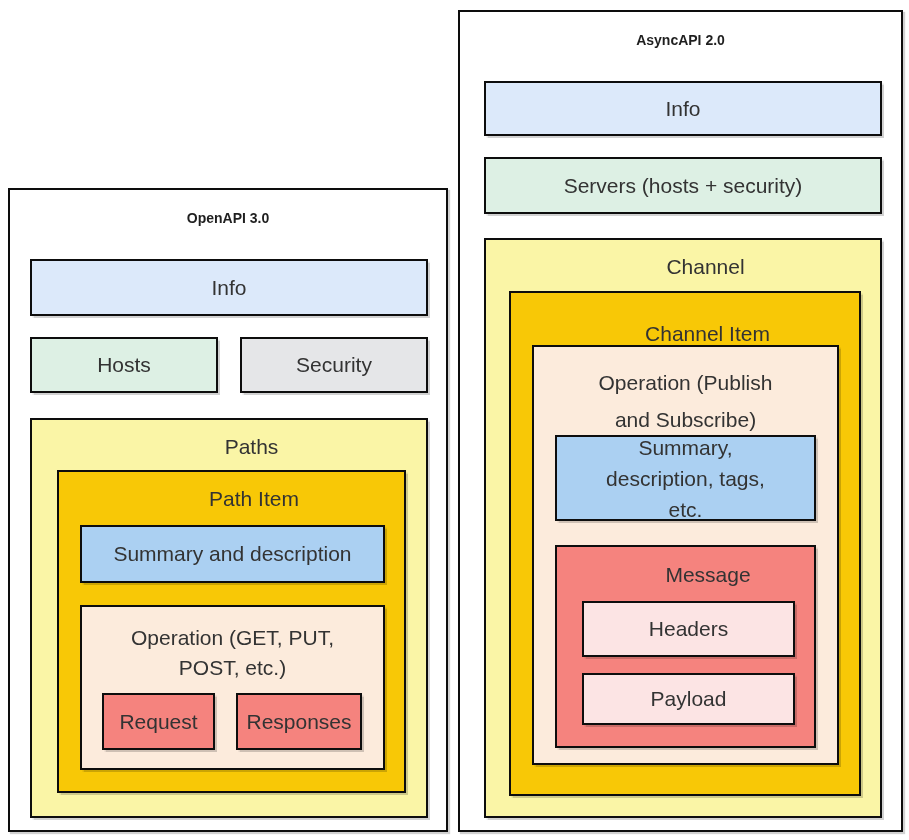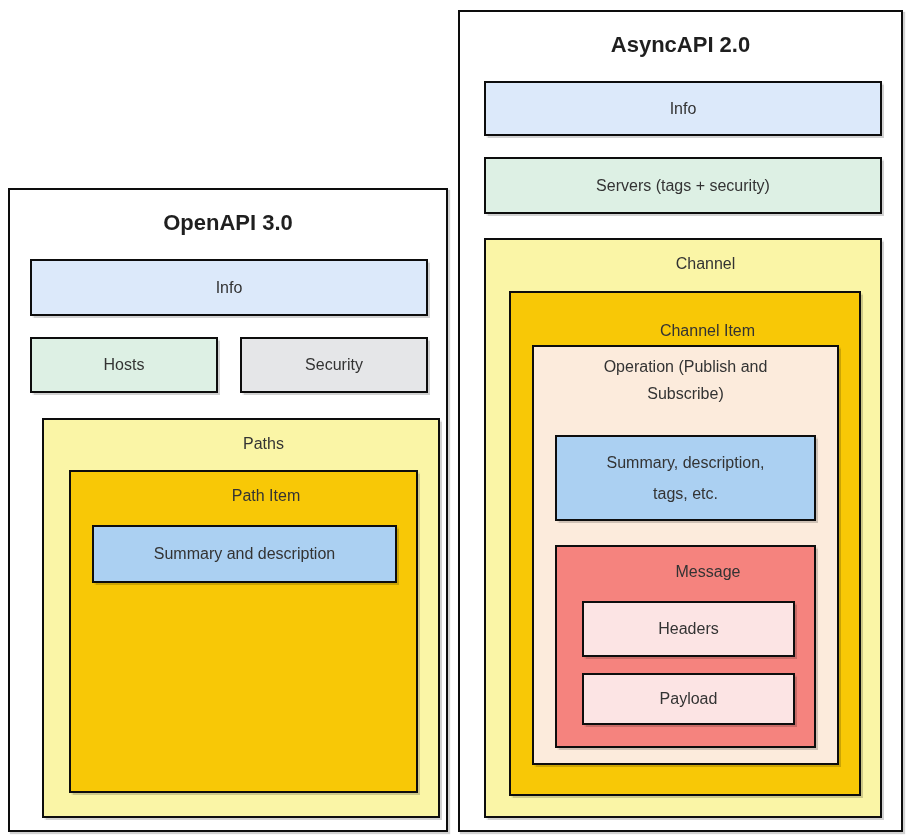--- a/index.html
+++ b/index.html
@@ -17,56 +17,56 @@
     background: #ffffff;
     border: 2px solid var(--border, #0d0d0d);
     box-sizing: border-box;
     box-shadow: 2px 2px 1px rgba(0,0,0,0.18);
   }
   #left-panel  { left: 8px;   top: 188px; width: 440px; height: 644px; }
   #right-panel { left: 458px; top: 10px;  width: 445px; height: 822px; }
   .panel-title {
     position: absolute; left: 0; right: 0; top: 20px;
     text-align: center;
-    font-size: 22px;
+    font-size: 14px;
     font-weight: bold;
     color: #1f1f1f;
   }
   .box {
     position: absolute;
     border: 2px solid var(--border, #0d0d0d);
     box-sizing: border-box;
     box-shadow: 1.5px 1.5px 1px rgba(0,0,0,0.18);
-    font-size: 16px;
+    font-size: 21px;
     text-align: center;
   }
   .leaf { display: flex; align-items: center; justify-content: center; }
   .container-label { display: block; padding-top: 15px; margin-left: 45px; }
   .wrap2 { line-height: 30px; margin: 0 auto; }
 
   
   .lp-info      { left: 20px;  top: 69px;  width: 398px; height: 57px;  background: var(--light_blue, #dce9fa); }
   .lp-hosts     { left: 20px;  top: 147px; width: 188px; height: 56px;  background: var(--light_green, #ddf0e4); }
   .lp-security  { left: 230px; top: 147px; width: 188px; height: 56px;  background: var(--gray, #e5e6e8); }
-  .lp-paths     { left: 32px;  top: 228px; width: 398px; height: 400px; background: var(--pale_yellow, #faf5a6); }
+  .lp-paths     { left: 20px;  top: 228px; width: 398px; height: 400px; background: var(--pale_yellow, #faf5a6); }
   .lp-pathitem  { left: 25px;  top: 50px;  width: 349px; height: 323px; background: var(--gold, #f8c806); }
   .lp-summary   { left: 21px;  top: 53px;  width: 305px; height: 58px;  background: var(--medium_blue, #abd0f2); }
   .lp-operation { left: 21px;  top: 133px; width: 305px; height: 165px; background: var(--peach, #fcebdc); }
   .lp-op-label  { padding-top: 16px; max-width: 225px; }
   .lp-request   { left: 20px;  top: 86px;  width: 113px; height: 57px;  background: var(--salmon, #f5837e); }
   .lp-responses { left: 154px; top: 86px;  width: 126px; height: 57px;  background: var(--salmon, #f5837e); }
 
   
   .rp-info        { left: 24px; top: 69px;  width: 398px; height: 55px;  background: var(--light_blue, #dce9fa); }
   .rp-servers     { left: 24px; top: 145px; width: 398px; height: 57px;  background: var(--light_green, #ddf0e4); }
   .rp-channel     { left: 24px; top: 226px; width: 398px; height: 580px; background: var(--pale_yellow, #faf5a6); }
   .rp-channelitem { left: 23px; top: 51px;  width: 352px; height: 505px; background: var(--gold, #f8c806); }
   .rp-ci-label    { padding-top: 29px; }
   .rp-operation   { left: 21px; top: 52px;  width: 307px; height: 420px; background: var(--peach, #fcebdc); }
-  .rp-op-label    { padding-top: 6px; max-width: 205px; line-height: 27px; }
+  .rp-op-label    { padding-top: 17px; max-width: 205px; line-height: 37px; }
   .rp-summary     { left: 21px; top: 88px;  width: 261px; height: 86px;  background: var(--medium_blue, #abd0f2); }
   .rp-sum-label   { max-width: 195px; line-height: 31px; }
   .rp-message     { left: 21px; top: 198px; width: 261px; height: 203px; background: var(--salmon, #f5837e); }
   .rp-msg-label   { padding-top: 16px; }
   .rp-headers     { left: 25px; top: 54px;  width: 213px; height: 56px;  background: var(--light_pink, #fce4e4); }
   .rp-payload     { left: 25px; top: 126px; width: 213px; height: 52px;  background: var(--light_pink, #fce4e4); }
 </style>
 </head>
 <body>
 
@@ -90,33 +90,43 @@
     <div class="box lp-paths">
       <span class="container-label">Paths</span>
 
       <div class="box lp-pathitem">
         <span class="container-label">Path Item</span>
 
         <div class="box leaf lp-summary">
           <span>Summary and description</span>
         </div>
 
+        <div class="box lp-operation">
+          <div class="wrap2 lp-op-label">Operation (GET, PUT, POST, etc.)</div>
+
+          <div class="box leaf lp-request">
+            <span>Request</span>
+          </div>
+          <div class="box leaf lp-responses">
+            <span>Responses</span>
+          </div>
+        </div>
       </div>
     </div>
   </div>
 
   <div id="right-panel" class="panel">
     <div class="panel-title">AsyncAPI 2.0</div>
 
     <div class="box leaf rp-info">
       <span>Info</span>
     </div>
 
     <div class="box leaf rp-servers">
-      <span>Servers (tags + security)</span>
+      <span>Servers (hosts + security)</span>
     </div>
 
     <div class="box rp-channel">
       <span class="container-label">Channel</span>
 
       <div class="box rp-channelitem">
         <span class="container-label rp-ci-label">Channel Item</span>
 
         <div class="box rp-operation">
           <div class="wrap2 rp-op-label">Operation (Publish and Subscribe)</div>

